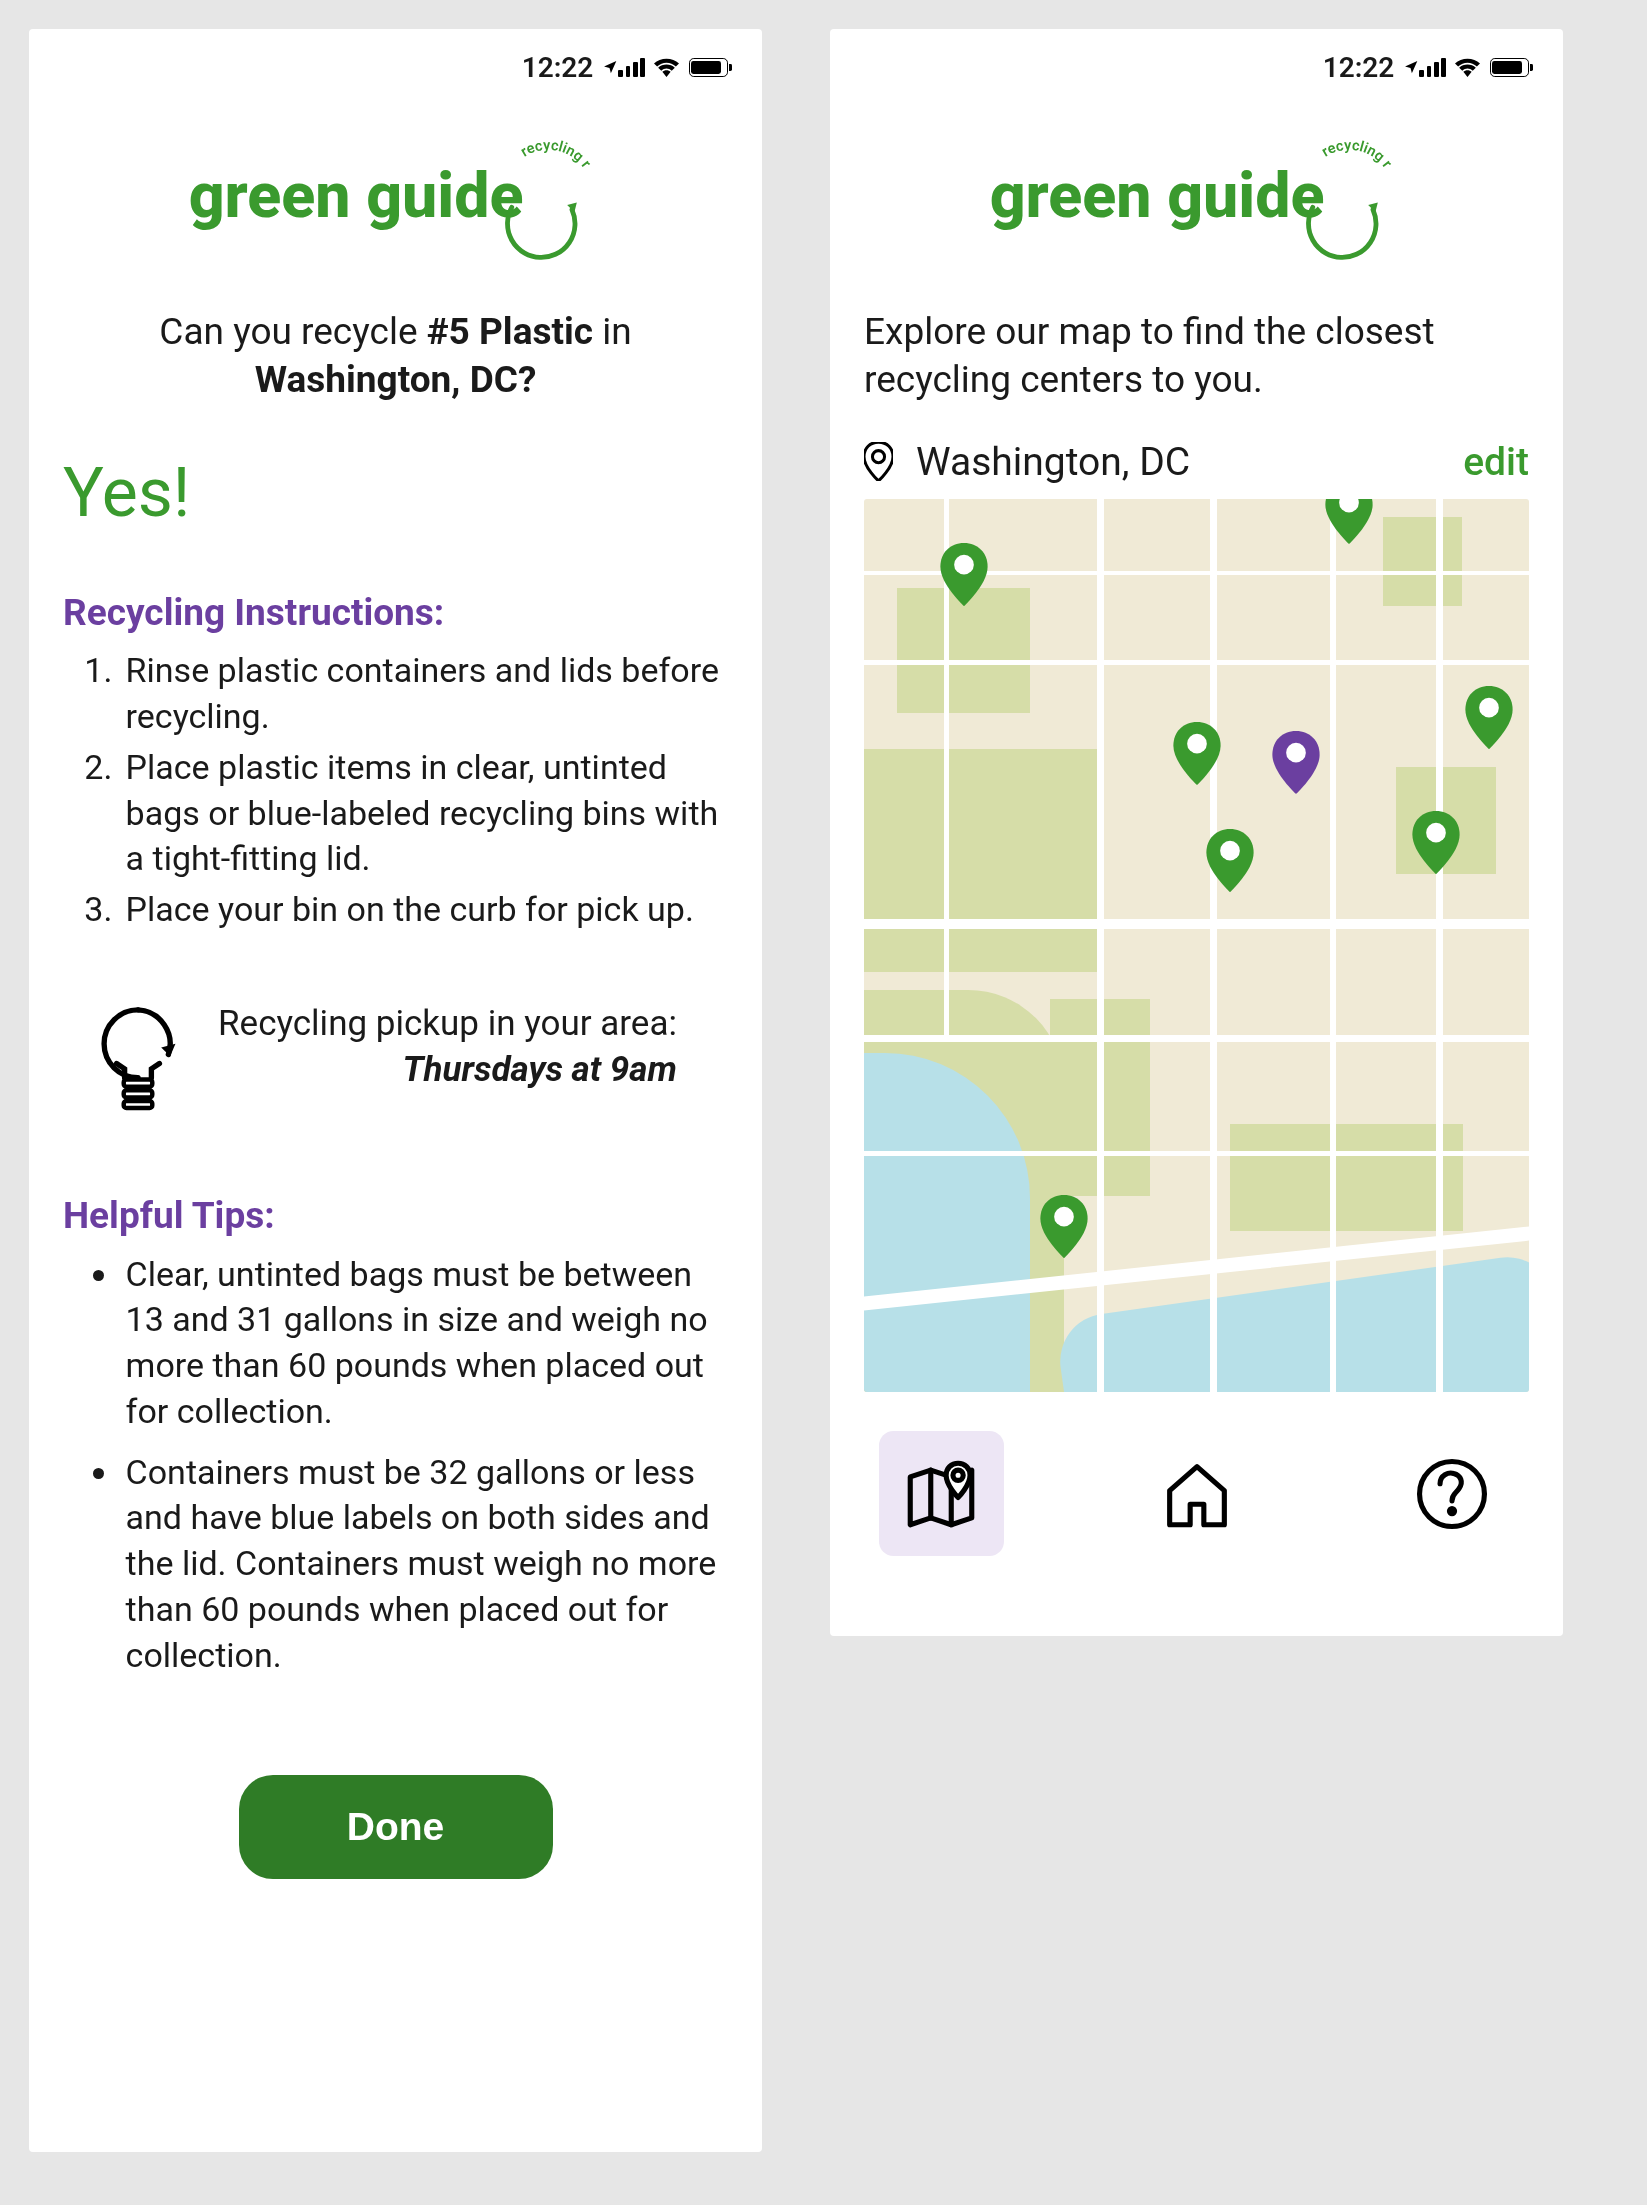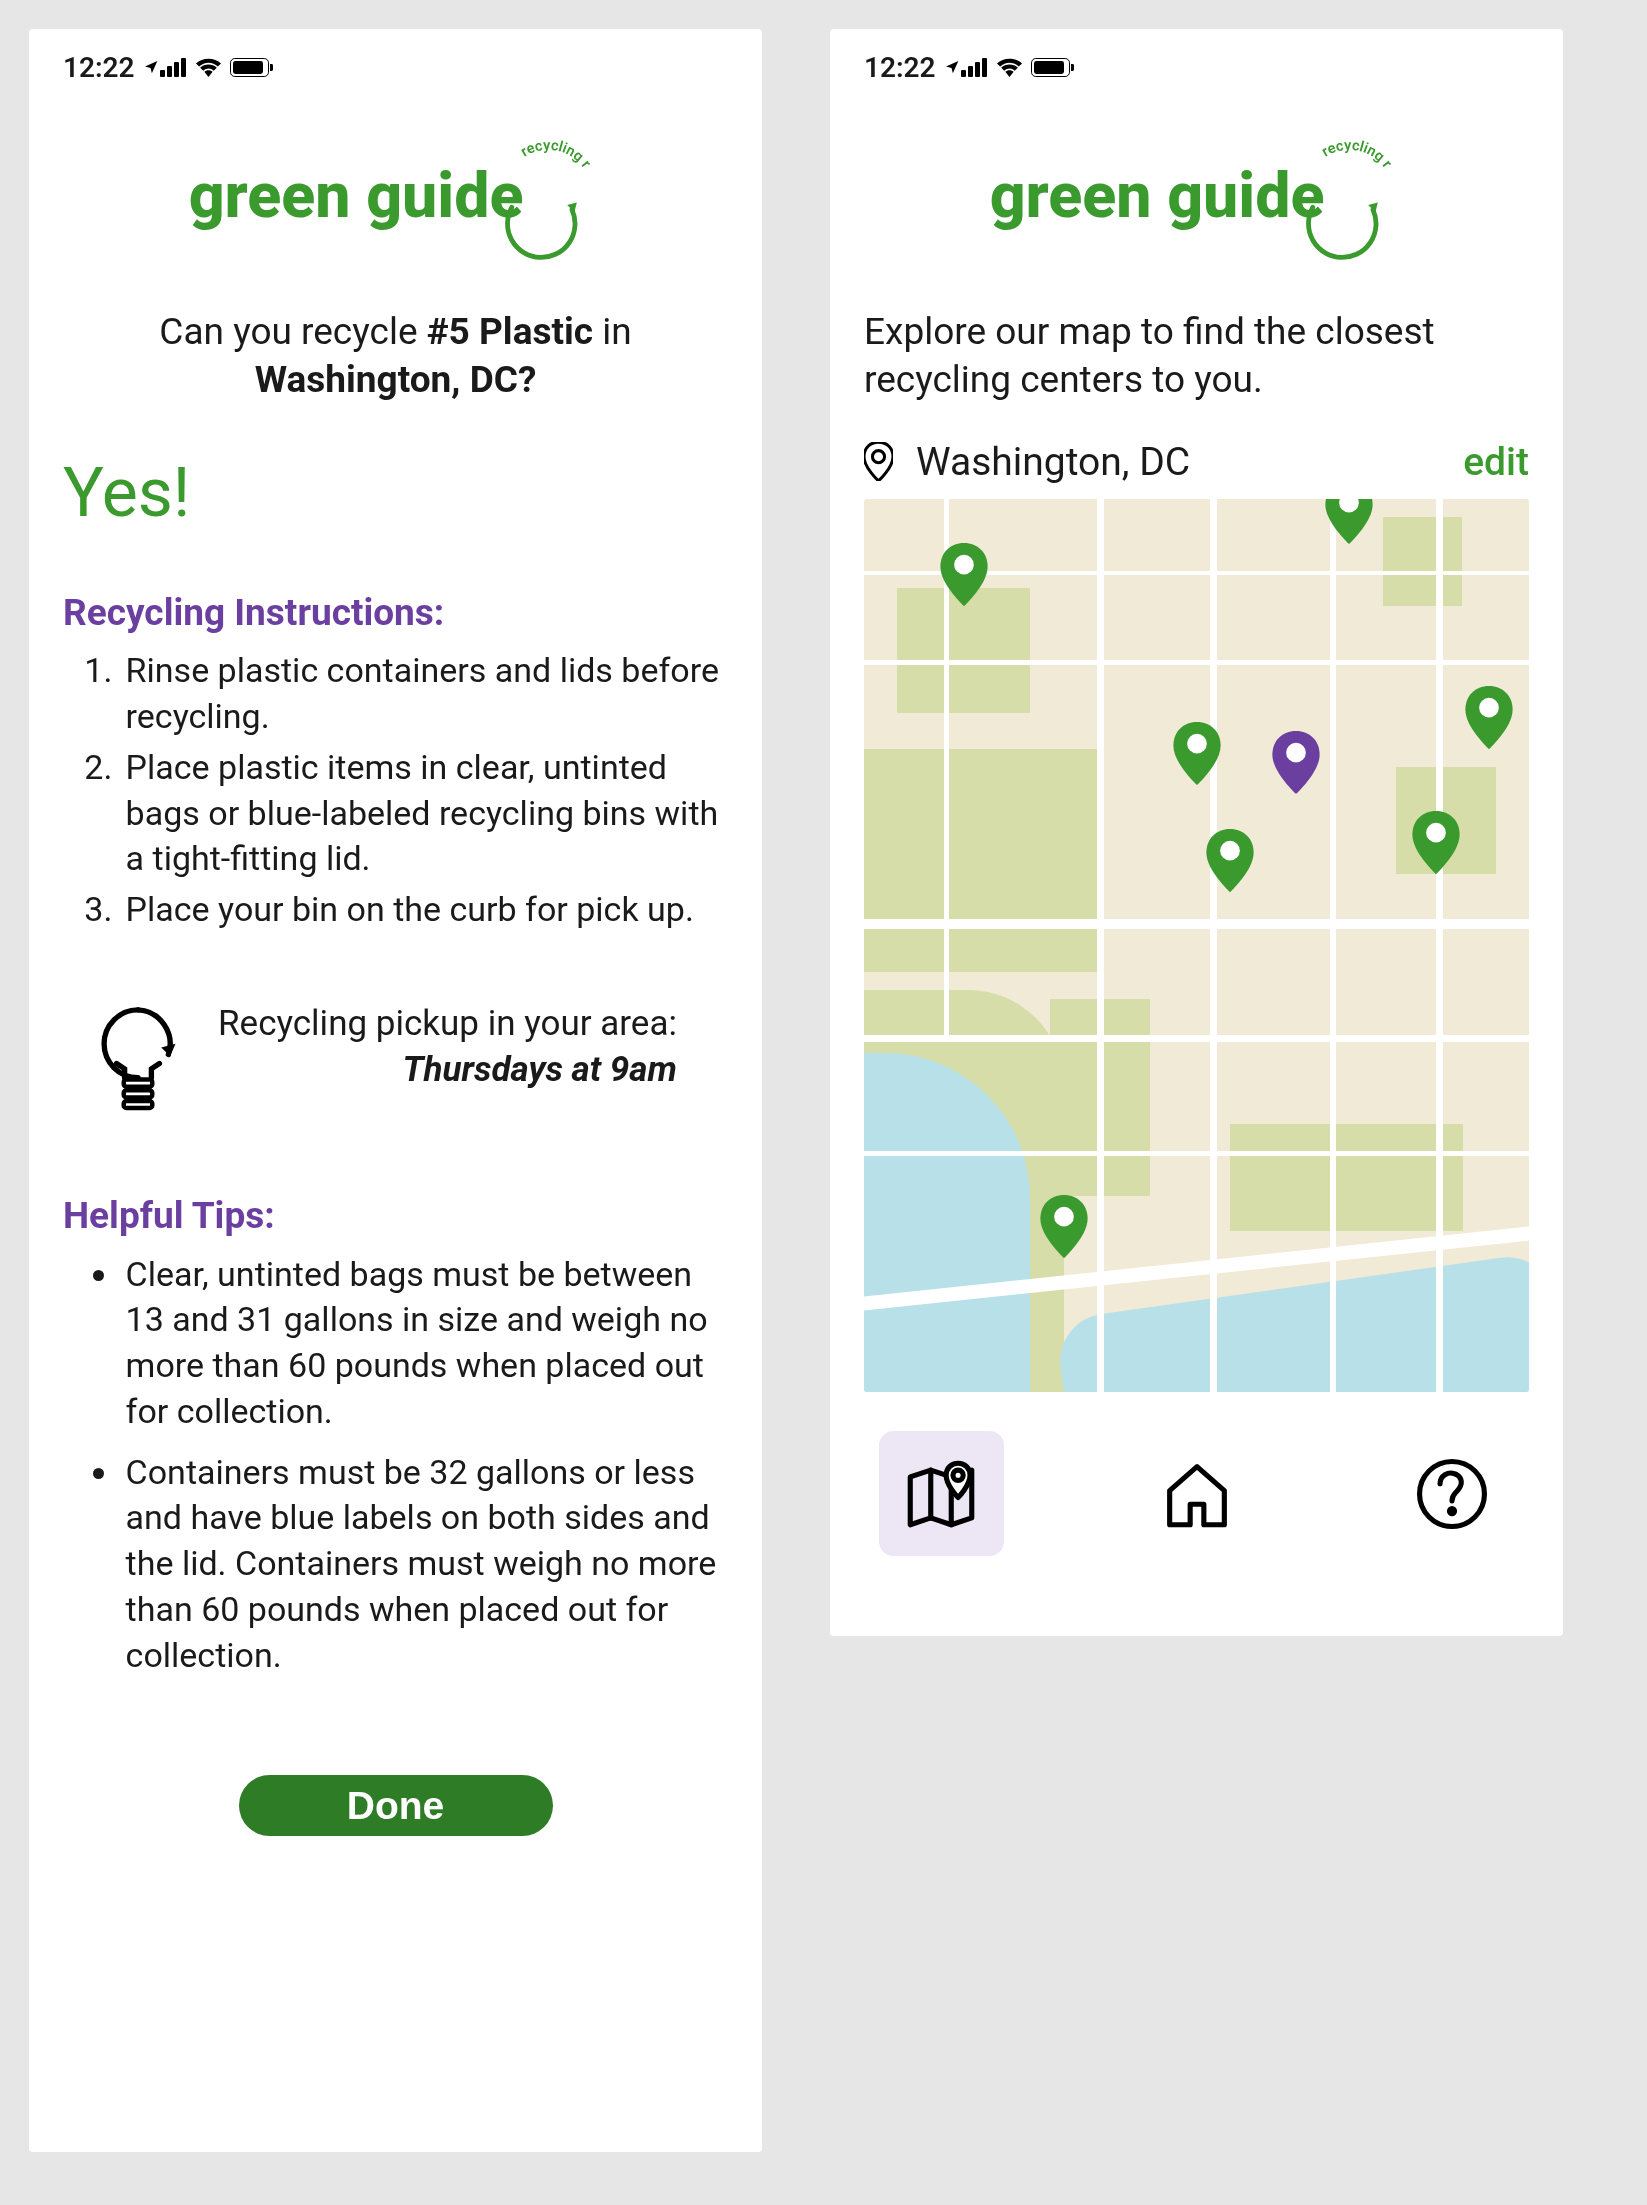--- a/index.html
+++ b/index.html
@@ -25,21 +25,21 @@
     width:733px;
     background:#fff;
     border-radius:3.9px;
     position:relative;
     padding:0 34px 48px 34px;
   }
   .phone.tall{min-height:2123px;}
   .phone.short{min-height:1607px;}
 
   
-  .status-bar{display:flex;align-items:center;justify-content:flex-start;height:77px;font-size:28px;font-weight:600;}
+  .status-bar{display:flex;align-items:center;justify-content:flex-end;height:77px;font-size:28px;font-weight:600;}
   .sb-left{display:flex;align-items:center;gap:8.7px;}
   .sb-right{display:flex;align-items:center;gap:9.6px;}
   .signal{display:flex;align-items:flex-end;gap:2.4px;}
   .signal span{display:block;width:4.8px;background:#000;border-radius:1px;}
   .signal span:nth-child(1){height:6.8px;}
   .signal span:nth-child(2){height:10.6px;}
   .signal span:nth-child(3){height:14.5px;}
   .signal span:nth-child(4){height:18.3px;}
   .wifi-icon{width:25px;height:19.3px;}
   .battery{width:39px;height:18.3px;border:1.9px solid #000;border-radius:4.8px;position:relative;}
@@ -57,21 +57,21 @@
   .yes{font-size:68px;font-weight:400;color:var(--green);margin-bottom:58px;}
   .section-title{font-size:37px;font-weight:700;color:var(--purple);margin-bottom:14.5px;}
   ol.instructions{font-size:34px;line-height:1.35;padding-left:53px;margin:0 0 68px 4.8px;}
   ol.instructions li{margin-bottom:4.8px;padding-left:4.8px;}
   .pickup{display:flex;align-items:flex-start;gap:34px;margin:0 0 77px 29px;}
   .pickup-icon{width:92px;height:116px;flex:none;}
   .pickup-text{font-size:35px;line-height:1.3;text-align:right;}
   .pickup-text b{font-weight:700;font-style:italic;}
   ul.tips{font-size:34px;line-height:1.35;padding-left:53px;margin:0 0 96px 4.8px;}
   ul.tips li{margin-bottom:14.5px;padding-left:4.8px;}
-  .done-btn{display:block;margin:0 auto;width:314px;height:61px;background:var(--green-dark);color:#fff;border:none;border-radius:34px;font-size:39px;font-weight:700;cursor:pointer;}
+  .done-btn{display:block;margin:0 auto;width:314px;height:104px;background:var(--green-dark);color:#fff;border:none;border-radius:34px;font-size:39px;font-weight:700;cursor:pointer;}
 
   
   .explore{font-size:37px;line-height:1.3;margin-bottom:34px;}
   .loc-row{display:flex;align-items:center;gap:23px;font-size:39px;margin-bottom:14.5px;}
   .loc-row .pin{width:29px;height:39px;flex:none;}
   .loc-row .edit{margin-left:auto;color:var(--green);font-weight:500;cursor:pointer;}
   .map{position:relative;width:100%;height:893px;background:var(--map-bg);overflow:hidden;border-radius:2.9px;}
   .map .park{position:absolute;background:var(--map-park);}
   .map .water{position:absolute;background:var(--map-water);}
   .map .road{position:absolute;background:#fff;}

